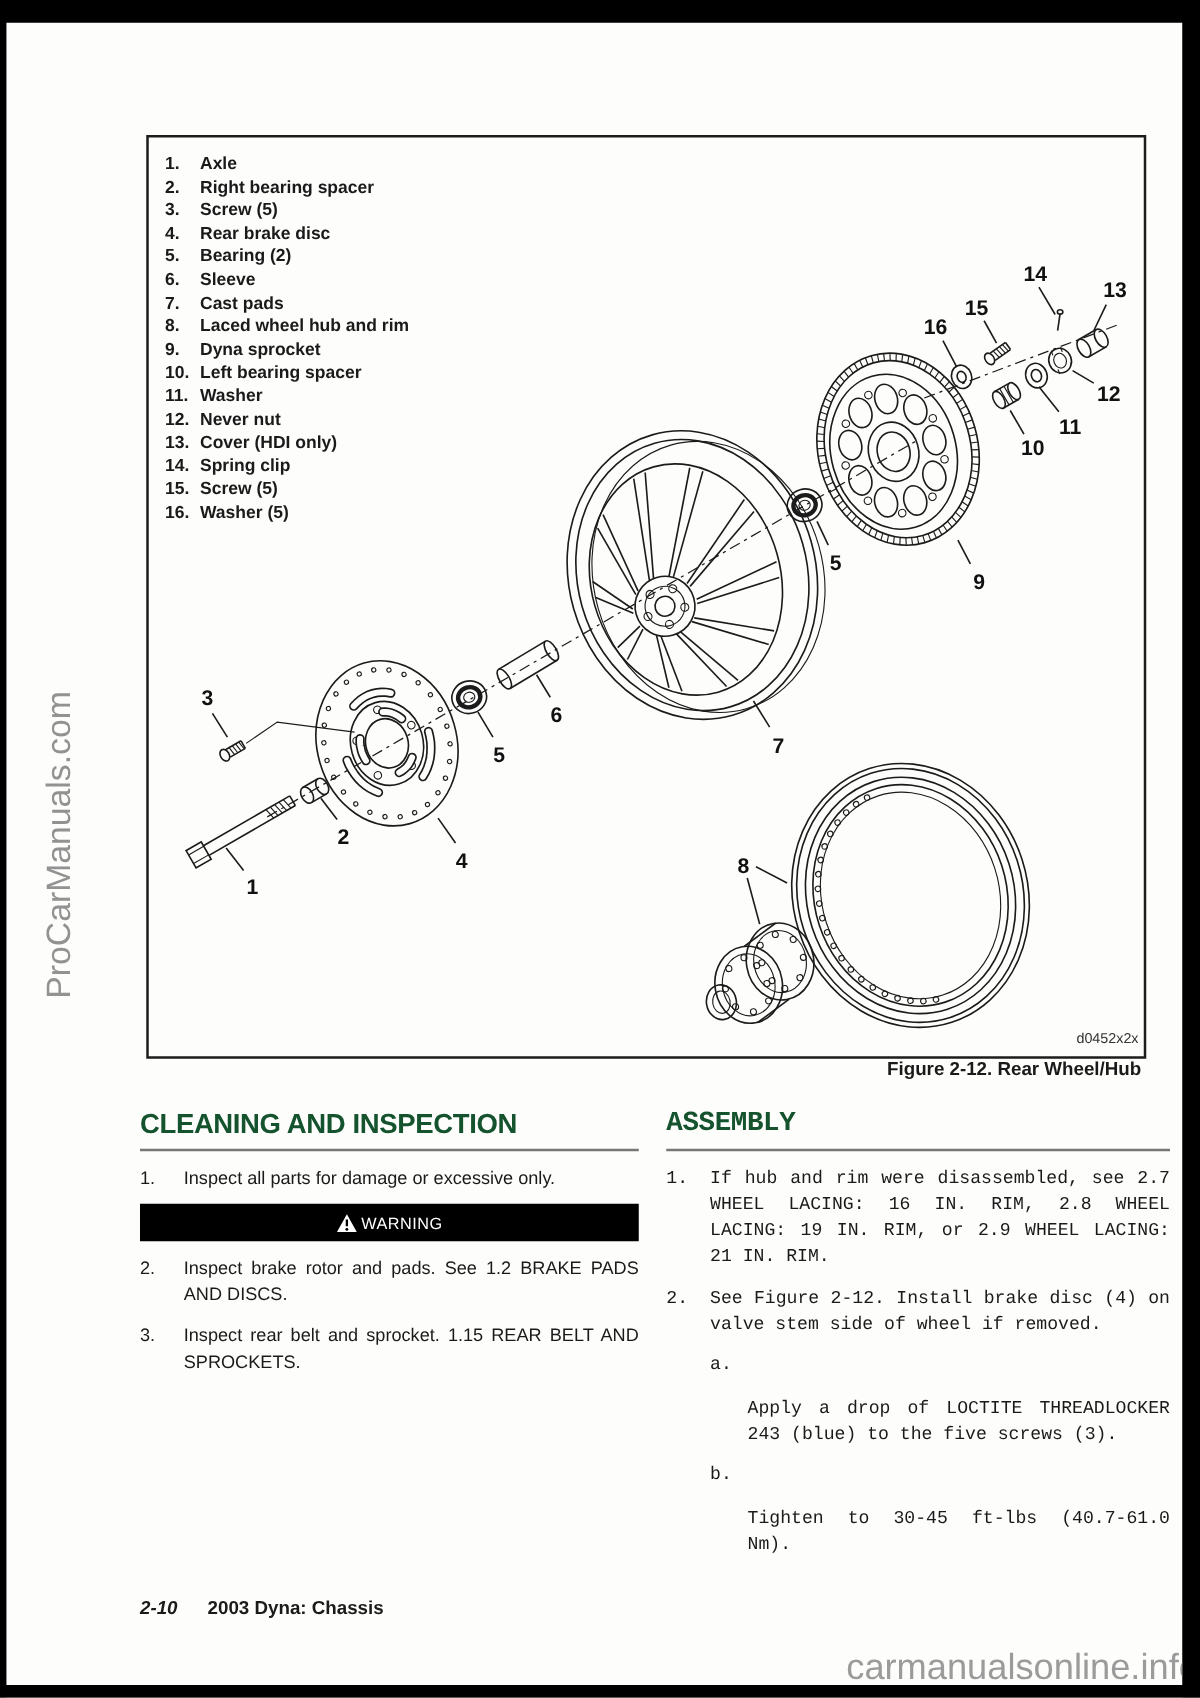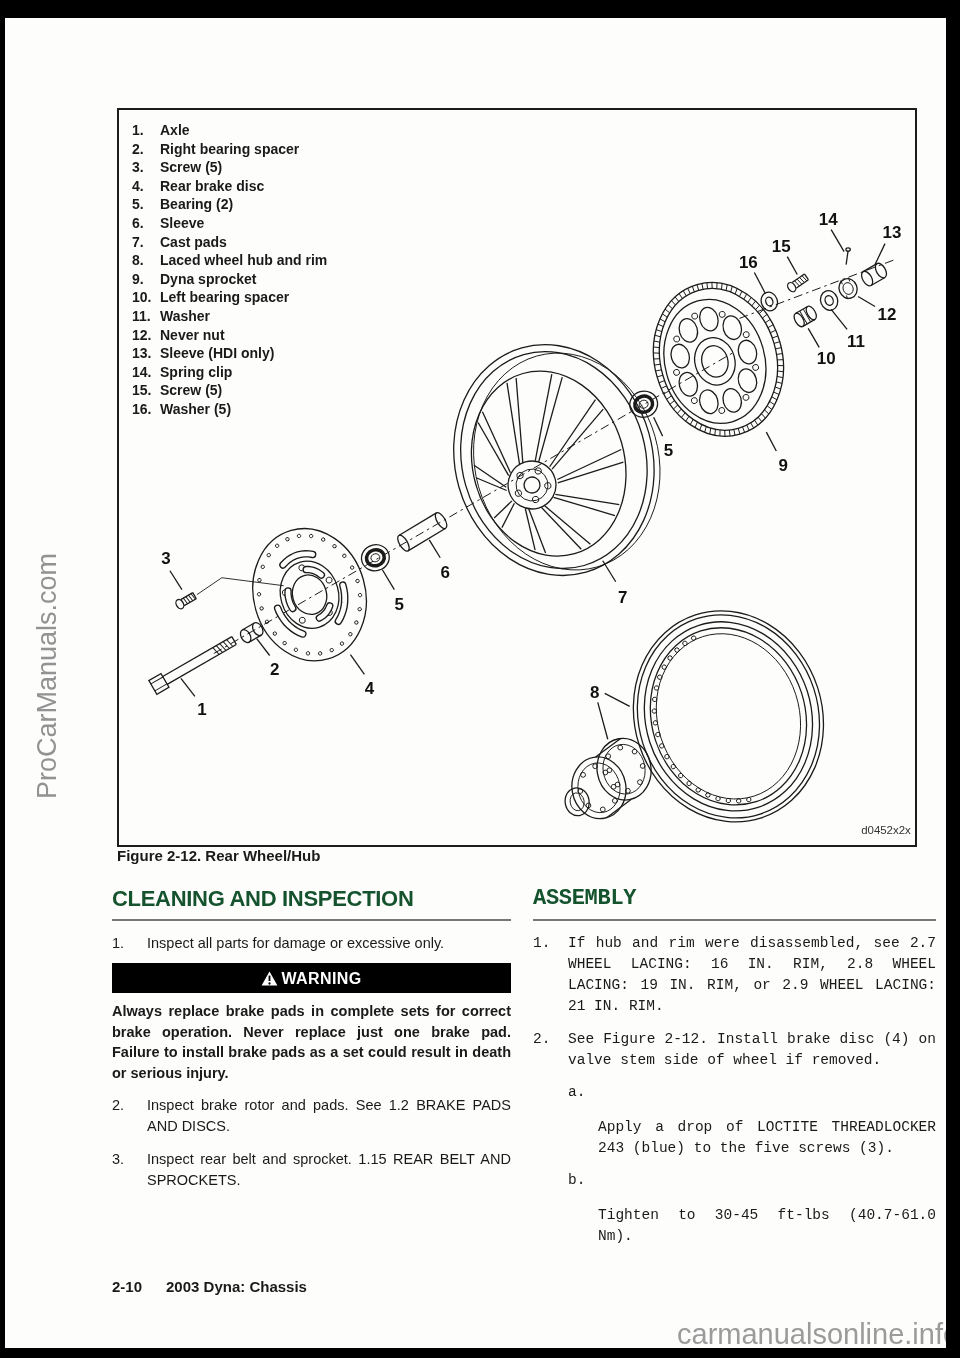--- a/index.html
+++ b/index.html
@@ -31,21 +31,21 @@
   
   .figure-box{
     position:absolute;left:112px;top:90px;width:796px;height:735px;
     border:2px solid #1c1c1c;z-index:3;background:transparent;
   }
   .figure-box svg.diagram{position:absolute;left:0;top:0;width:796px;height:735px;}
   .parts-list{position:absolute;left:13px;top:11px;z-index:4;}
   .pl-row{display:flex;font-weight:bold;font-size:14px;line-height:18.6px;}
   .pl-num{width:28px;flex:none;}
   .caption{
-    position:absolute;left:112px;top:829px;width:796px;text-align:left;
+    position:absolute;left:112px;top:829px;width:796px;text-align:right;
     font-weight:bold;font-size:15px;z-index:3;
   }
 
   
   .ln{fill:none;stroke:#1b1b1b;stroke-width:1.3px;}
   .thin{fill:none;stroke:#1b1b1b;stroke-width:0.9px;}
   .dash{fill:none;stroke:#1b1b1b;stroke-width:1px;stroke-dasharray:9 4 2.5 4;}
   .slot-outer{fill:none;stroke:#1b1b1b;stroke-width:7.5;stroke-linecap:round;}
   .slot-inner{fill:none;stroke:#fdfdfc;stroke-width:4.8;stroke-linecap:round;}
   text.callout{font-family:"Liberation Sans",sans-serif;font-weight:bold;font-size:17px;fill:#111;stroke:none;}
@@ -63,25 +63,25 @@
   .step{display:flex;margin-top:12px;}
   .step .n{width:35px;flex:none;}
   .step .t{flex:1;text-align:justify;}
   .substep{display:flex;margin:11px 0 0 35px;}
   .substep .n{width:30px;flex:none;}
   .substep .t{flex:1;text-align:justify;margin-top:35px;}
   .warnbar{
     margin-top:9px;height:30px;background:#000;color:#fff;
     display:flex;align-items:center;justify-content:center;gap:3px;
   }
-  .warnbar .wlabel{font-weight:bold;font-size:16px;letter-spacing:.4px;text-align:right;}
+  .warnbar .wlabel{font-weight:normal;font-size:13px;letter-spacing:.4px;text-align:right;}
   .warntext{margin:8px 0 0 0;font-weight:bold;text-align:justify;line-height:20.5px;}
 
   .footer{position:absolute;left:107px;top:1260px;z-index:3;font-weight:bold;font-size:15px;}
-  .footer .pgnum{margin-right:24px;}
+  .footer .pgnum{margin-right:24px;font-style:italic;}
 </style>
 </head>
 <body>
 
 <div class="frame top"></div>
 <div class="frame bottom"></div>
 <div class="frame left"></div>
 <div class="frame right"></div>
 
 <div class="page">
@@ -529,21 +529,21 @@
         <div class="pl-row">
           <span class="pl-num">11.</span>
           <span class="pl-label">Washer</span>
         </div>
         <div class="pl-row">
           <span class="pl-num">12.</span>
           <span class="pl-label">Never nut</span>
         </div>
         <div class="pl-row">
           <span class="pl-num">13.</span>
-          <span class="pl-label">Sleeve (HDI only)</span>
+          <span class="pl-label">Cover (HDI only)</span>
         </div>
         <div class="pl-row">
           <span class="pl-num">14.</span>
           <span class="pl-label">Spring clip</span>
         </div>
         <div class="pl-row">
           <span class="pl-num">15.</span>
           <span class="pl-label">Screw (5)</span>
         </div>
         <div class="pl-row">
@@ -563,21 +563,20 @@
       <span class="t">Inspect all parts for damage or excessive only.</span>
     </div>
     <div class="warnbar">
       <svg width="17" height="15" viewBox="0 0 20 18">
         <path d="M10 0.5 L19.5 17.5 L0.5 17.5 Z" fill="#ffffff"></path>
         <rect x="8.9" y="5.5" width="2.2" height="6.5" fill="#000000"></rect>
         <circle cx="10" cy="15" r="1.4" fill="#000000"></circle>
       </svg>
       <span class="wlabel">WARNING</span>
     </div>
-    <p class="warntext">Always replace brake pads in complete sets for correct brake operation. Never replace just one brake pad. Failure to install brake pads as a set could result in death or serious injury.</p>
     <div class="step">
       <span class="n">2.</span>
       <span class="t">Inspect brake rotor and pads. See 1.2 BRAKE PADS AND DISCS.</span>
     </div>
     <div class="step">
       <span class="n">3.</span>
       <span class="t">Inspect rear belt and sprocket. 1.15 REAR BELT AND SPROCKETS.</span>
     </div>
   </div>
 

